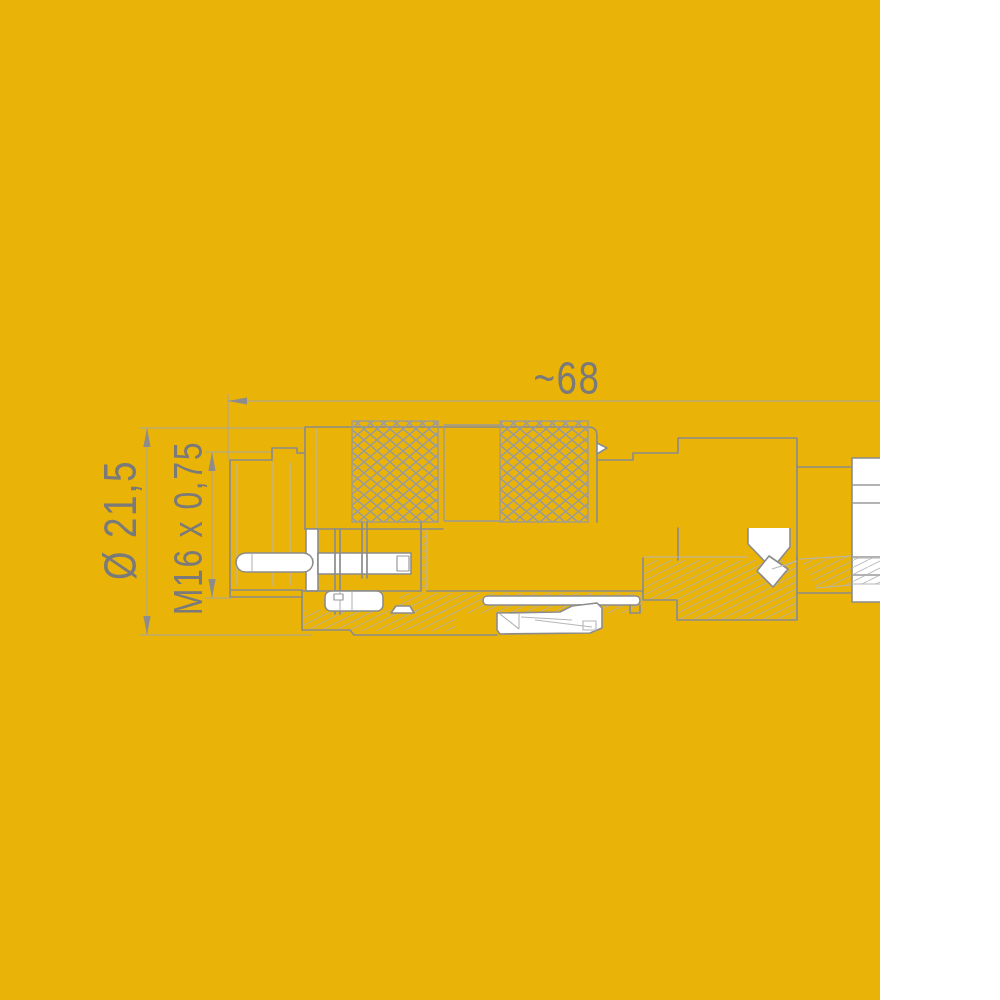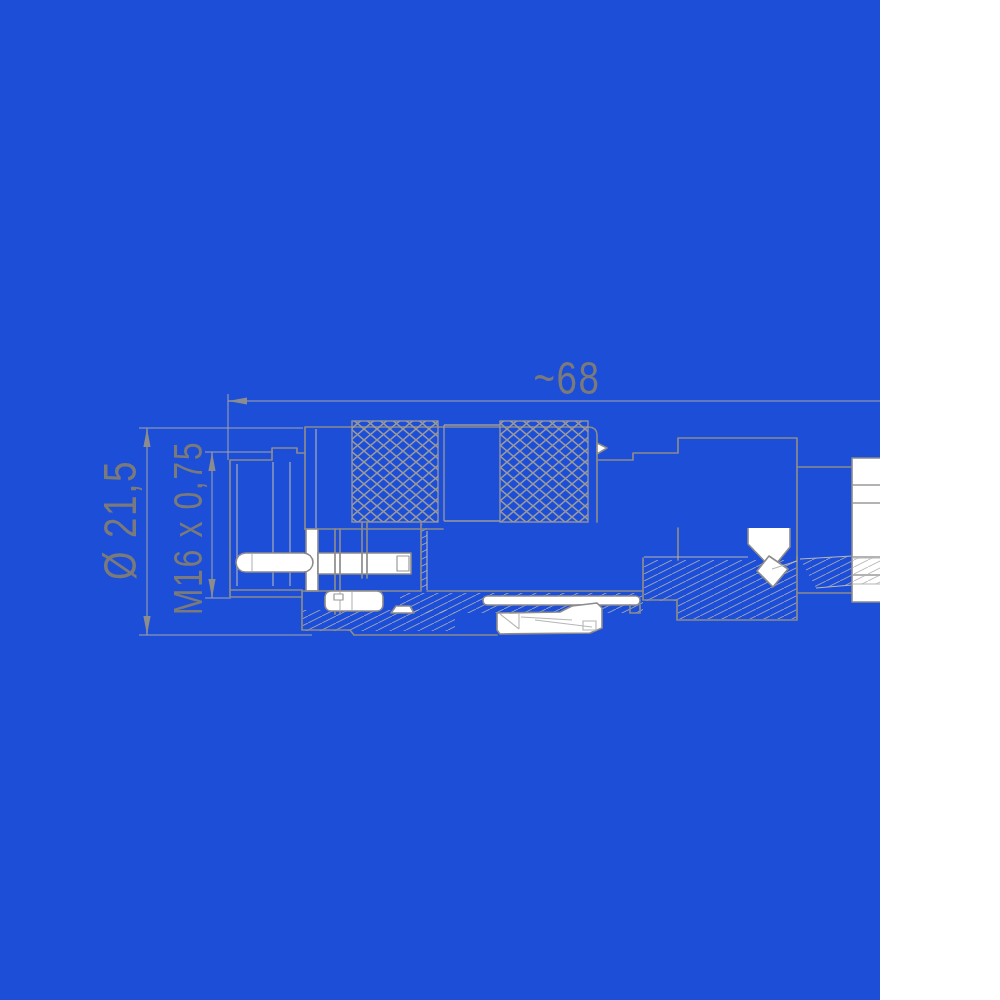--- a/index.html
+++ b/index.html
@@ -1,16 +1,16 @@
 <!DOCTYPE html>
 <html><head>
 <meta charset="utf-8">
 <style>
   html,body{margin:0;padding:0;background:#ffffff;}
-  .stage{position:relative;width:880px;height:1000px;background:#1d4ed8;overflow:hidden;
+  .stage{position:relative;width:880px;height:1000px;background:#eab308;overflow:hidden;
          font-family:"Liberation Sans", sans-serif;}
   svg{display:block;}
   .main{stroke:#8c8c8c;stroke-width:1.7;fill:none;stroke-linejoin:round;stroke-linecap:round;}
   .mid{stroke:#9a9a9a;stroke-width:1.3;fill:none;stroke-linejoin:round;}
   .light{stroke:#b6b6b6;stroke-width:1.1;fill:none;}
   .dim{stroke:#a6a6a6;stroke-width:1;fill:none;}
   .arrow{fill:#8c8c8c;stroke:none;}
   .whiter{fill:#ffffff;stroke:#8c8c8c;stroke-width:1.6;stroke-linejoin:round;}
   .whiterl{fill:#ffffff;stroke:#9a9a9a;stroke-width:1.2;stroke-linejoin:round;}
   text{fill:#7a7a7a;font-family:"Liberation Sans", sans-serif;letter-spacing:2px;}

